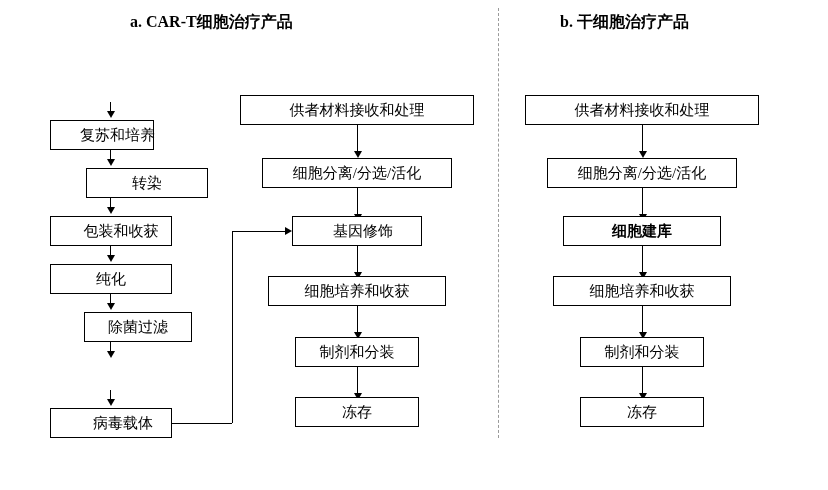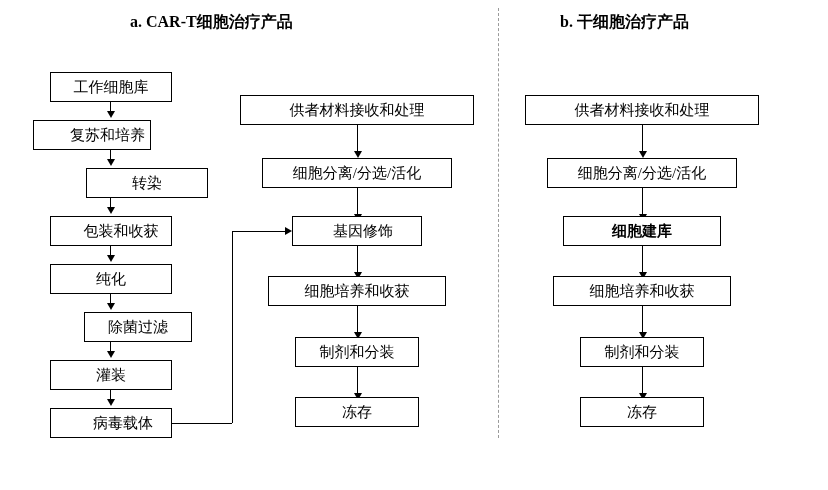--- a/index.html
+++ b/index.html
@@ -99,45 +99,43 @@
 </head>
 <body>
 
 <div class="canvas">
 
   <div class="panel-title" id="title-a">a. CAR-T细胞治疗产品</div>
   <div class="panel-title" id="title-b">b. 干细胞治疗产品</div>
 
   <div class="divider"></div>
 
-  <div class="box" style="left:50px; top:72px; width:122px; height:30px;">工作细胞库</div>
   <div class="vline" style="left:110px; top:102px; height:11px;"></div>
   <div class="arrow-down" style="left:107px; top:111px;"></div>
 
-  <div class="box" style="left:33px; top:120px; width:118px; height:30px;padding-left:31px;">复苏和培养</div>
+  <div class="box" style="left:50px; top:120px; width:104px; height:30px;padding-left:31px;">复苏和培养</div>
   <div class="vline" style="left:110px; top:150px; height:11px;"></div>
   <div class="arrow-down" style="left:107px; top:159px;"></div>
 
   <div class="box" style="left:50px; top:168px; width:122px; height:30px;margin-left:36px;">转染</div>
   <div class="vline" style="left:110px; top:198px; height:11px;"></div>
   <div class="arrow-down" style="left:107px; top:207px;"></div>
 
   <div class="box" style="left:50px; top:216px; width:122px; height:30px;padding-left:20px;">包装和收获</div>
   <div class="vline" style="left:110px; top:246px; height:11px;"></div>
   <div class="arrow-down" style="left:107px; top:255px;"></div>
 
   <div class="box" style="left:50px; top:264px; width:122px; height:30px;">纯化</div>
   <div class="vline" style="left:110px; top:294px; height:11px;"></div>
   <div class="arrow-down" style="left:107px; top:303px;"></div>
 
   <div class="box" style="left:50px; top:312px; width:108px; height:30px;margin-left:34px;">除菌过滤</div>
   <div class="vline" style="left:110px; top:342px; height:11px;"></div>
   <div class="arrow-down" style="left:107px; top:351px;"></div>
 
-  <div class="box" style="left:50px; top:360px; width:122px; height:30px;">灌装</div>
   <div class="vline" style="left:110px; top:390px; height:11px;"></div>
   <div class="arrow-down" style="left:107px; top:399px;"></div>
 
   <div class="box" style="left:50px; top:408px; width:122px; height:30px;padding-left:24px;">病毒载体</div>
 
   <div class="hline" style="left:172px; top:423px; width:60px;"></div>
   <div class="vline" style="left:232px; top:231px; height:192px;"></div>
   <div class="hline" style="left:232px; top:231px; width:53px;"></div>
   <div class="arrow-right" style="left:285px; top:227px;"></div>
 

